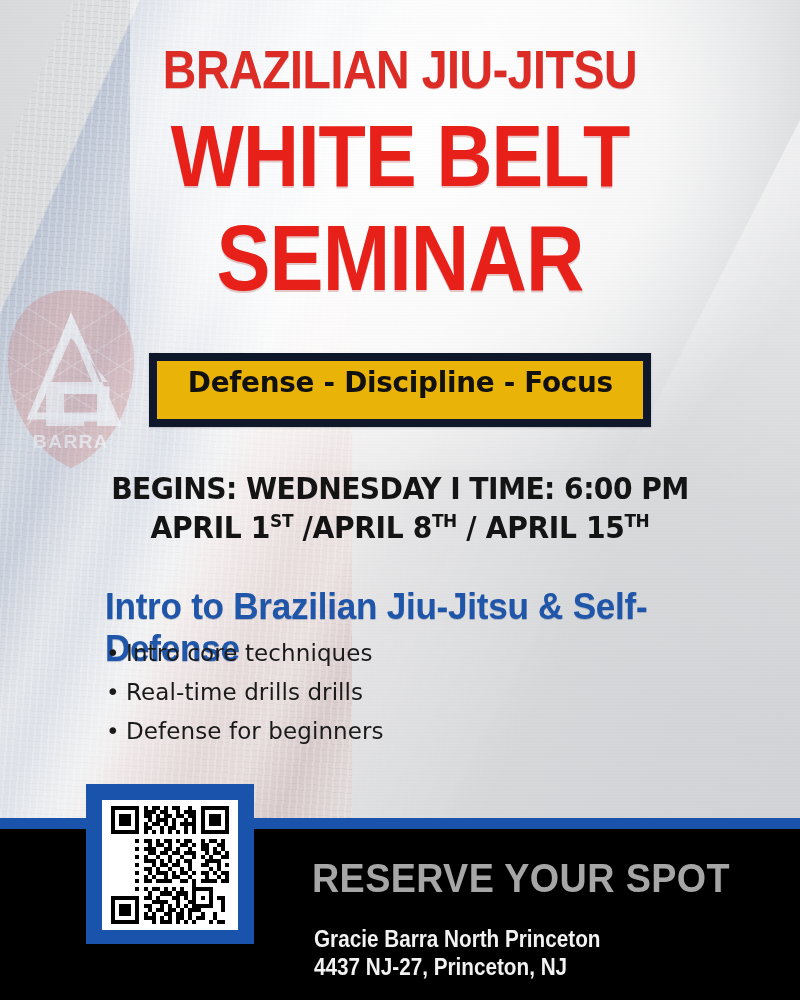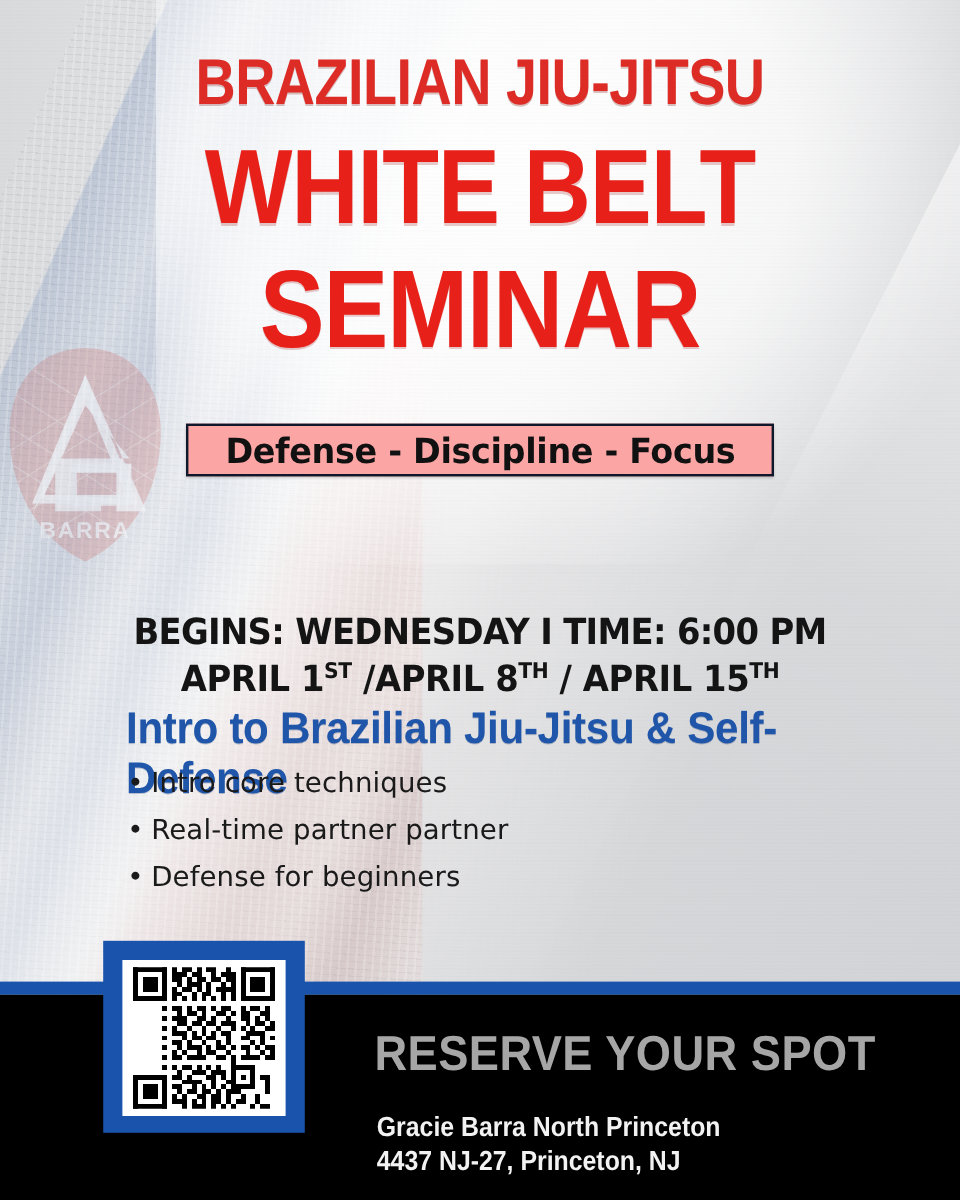--- a/index.html
+++ b/index.html
@@ -118,40 +118,39 @@
     color:#e8201a;
     transform:scaleX(.88); transform-origin:50% 50%;
     text-shadow:0 2px 0 rgba(150,14,14,.22);
   }
 
   .tagline-wrap {
     position:absolute; top:353px; left:0; width:100%;
     display:flex; justify-content:center;
   }
   .tagline-box {
-    border:2px solid #0f172a;
-    background:#fca5a5;
-    padding:4px 22px 2px 22px;
+    border:8px solid #0f172a;
+    background:#eab308;
+    padding:4px 22px 20px 22px;
     box-shadow:0 1px 2px rgba(0,0,0,.18);
   }
   .tagline-box span {
     display:block;
     font-family:"DejaVu Sans","Liberation Sans", sans-serif;
     font-weight:700;
     font-size:29px; line-height:34px;
     letter-spacing:-0.3px;
     color:#111;
     transform:scaleX(.96); transform-origin:50% 50%;
   }
 
   .dt-block {
     position:absolute; top:470px; left:0; width:100%;
     text-align:center;
     color:#141414;
-    margin-top:39px;
   }
   .dt-l1 {
     font-family:"DejaVu Sans","Liberation Sans", sans-serif;
     font-weight:700;
     font-size:30px; line-height:38px;
     letter-spacing:-0.6px;
     transform:scaleX(.94); transform-origin:50% 50%;
   }
   .dt-l2 {
     font-family:"DejaVu Sans","Liberation Sans", sans-serif;
@@ -294,21 +293,21 @@
 
     <div class="blue-head">Intro to Brazilian Jiu-Jitsu &amp; Self-Defense</div>
 
     <ul class="bullets">
       <li>
         <span class="dot">•</span>
         <span>Intro core techniques</span>
       </li>
       <li>
         <span class="dot">•</span>
-        <span>Real-time partner partner</span>
+        <span>Real-time drills drills</span>
       </li>
       <li>
         <span class="dot">•</span>
         <span>Defense for beginners</span>
       </li>
     </ul>
 
     <div class="blue-stripe"></div>
     <div class="black-bar"></div>
 

